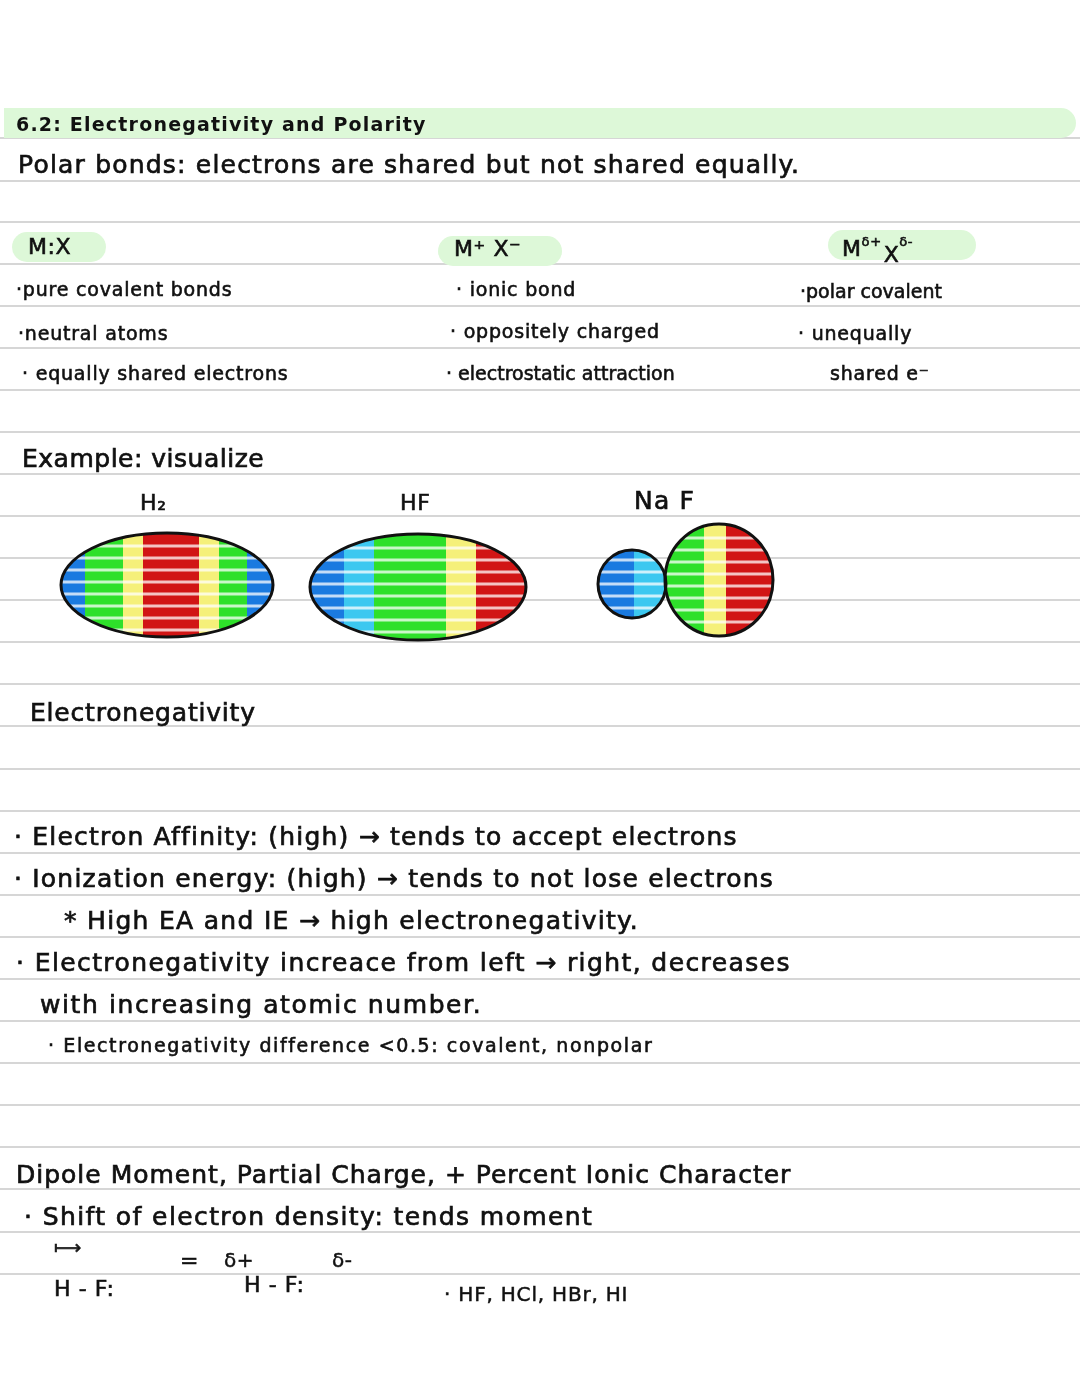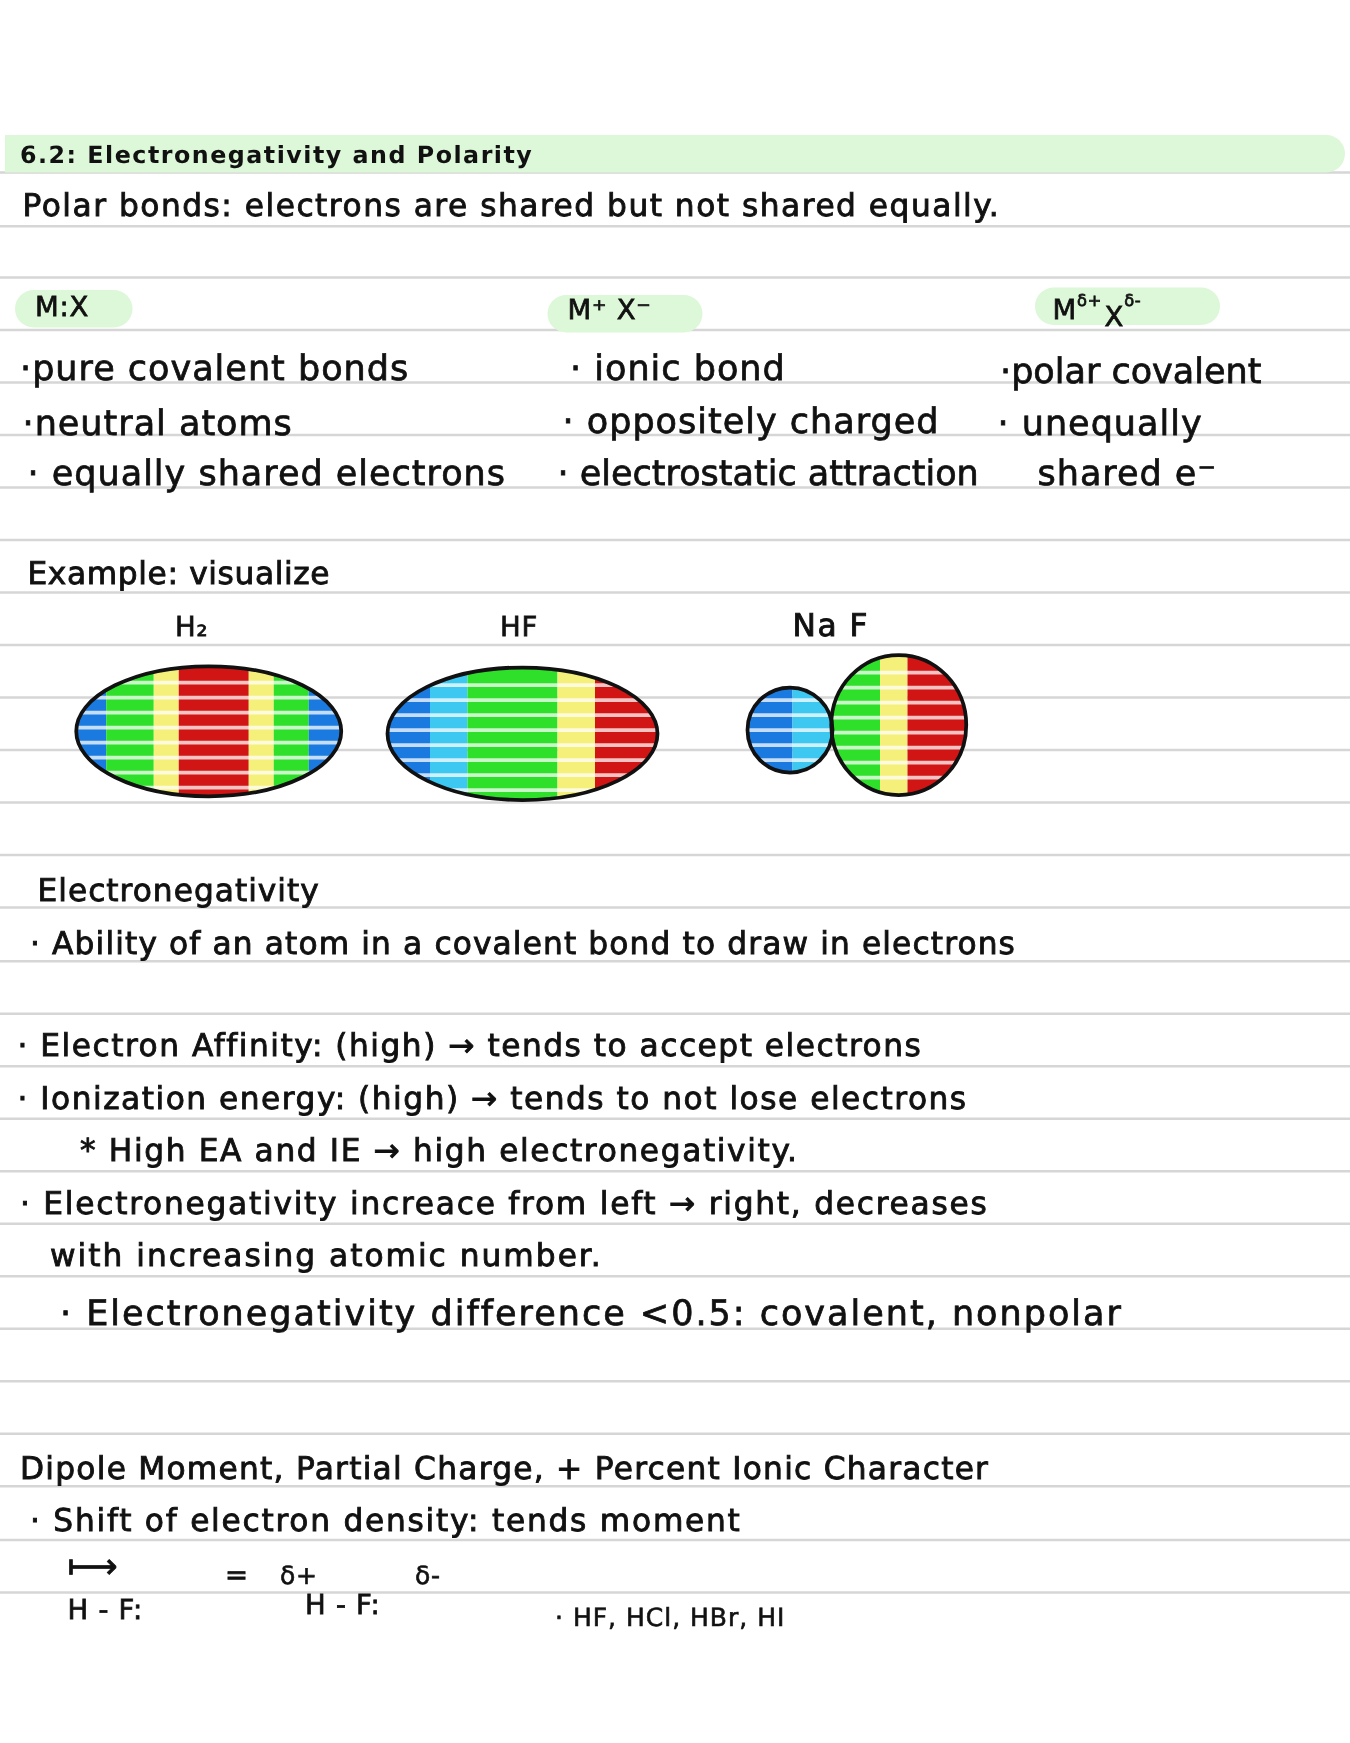--- a/index.html
+++ b/index.html
@@ -7,21 +7,21 @@
          font-family: "DejaVu Sans", sans-serif; color: #111; }
   .page { position: absolute; left: 0; top: 0; width: 960px; height: 1394px; }
   .rule { position: absolute; left: 0; width: 1080px; height: 2px; background: #d6d6d6; }
   .hl-title { position: absolute; left: 4px; top: 108px; width: 1072px; height: 30px;
               background: #ddf8d8; border-radius: 0 16px 16px 0; }
   .pill { position: absolute; height: 30px; background: #ddf8d8; border-radius: 16px; }
   .t { position: absolute; white-space: nowrap; font-family: "DejaVu Sans", sans-serif;
        font-weight: bold; color: #111; letter-spacing: 0.6px; }
   .title { font-size: 19px; letter-spacing: 1.2px; }
   .body { font-size: 25px; font-weight: normal; letter-spacing: 1.2px; -webkit-text-stroke: 0.7px #111; }
-  .med { font-size: 28px; font-weight: normal; -webkit-text-stroke: 0.6px #111; letter-spacing: 0.8px; }
+  .med { font-size: 19px; font-weight: normal; -webkit-text-stroke: 0.6px #111; letter-spacing: 0.8px; }
   .sm { font-size: 22px; font-weight: normal; -webkit-text-stroke: 0.6px #111; }
   .xs { font-size: 20px; font-weight: normal; -webkit-text-stroke: 0.5px #111; }
   .sup { font-size: 13px; position: relative; top: -10px; }
   svg.diag { position: absolute; }
 </style>
 </head>
 <body>
 
 <div class="page">
 
@@ -176,21 +176,20 @@
           <line x1="70" y1="78" x2="185" y2="78"></line>
         <line x1="70" y1="90" x2="185" y2="90"></line>
           <line x1="70" y1="102" x2="185" y2="102"></line>
       </g>
     </g>
     <circle cx="38" cy="64" r="34" fill="none" stroke="#111" stroke-width="3"></circle>
     <ellipse cx="125" cy="60" rx="54" ry="56" fill="none" stroke="#111" stroke-width="3"></ellipse>
   </svg>
 
   <div class="t body" style="left:30px; top:698px; letter-spacing:0.8px;">Electronegativity</div>
-  <div class="t body" style="left:24px; top:740px; letter-spacing:0.9px;">· Ability of an atom in a covalent bond to draw in electrons</div>
   <div class="t body" style="left:14px; top:822px;">· Electron Affinity: (high) → tends to accept electrons</div>
   <div class="t body" style="left:14px; top:864px;">· Ionization energy: (high) → tends to not lose electrons</div>
   <div class="t body" style="left:16px; top:948px; letter-spacing:1.4px;">· Electronegativity increace from left → right, decreases</div>
   <div class="t body" style="left:64px; top:906px; letter-spacing:1.3px;">* High EA and IE → high electronegativity.</div>
   <div class="t body" style="left:40px; top:990px; letter-spacing:1.6px;">with increasing atomic number.</div>
   <div class="t med" style="left:48px; top:1034px; letter-spacing:1.6px;">· Electronegativity difference &lt;0.5: covalent, nonpolar</div>
 
   <div class="t body" style="left:16px; top:1160px; letter-spacing:1.0px;">Dipole Moment, Partial Charge, + Percent Ionic Character</div>
   <div class="t body" style="left:24px; top:1202px; letter-spacing:1.4px;">· Shift of electron density: tends moment</div>
 

